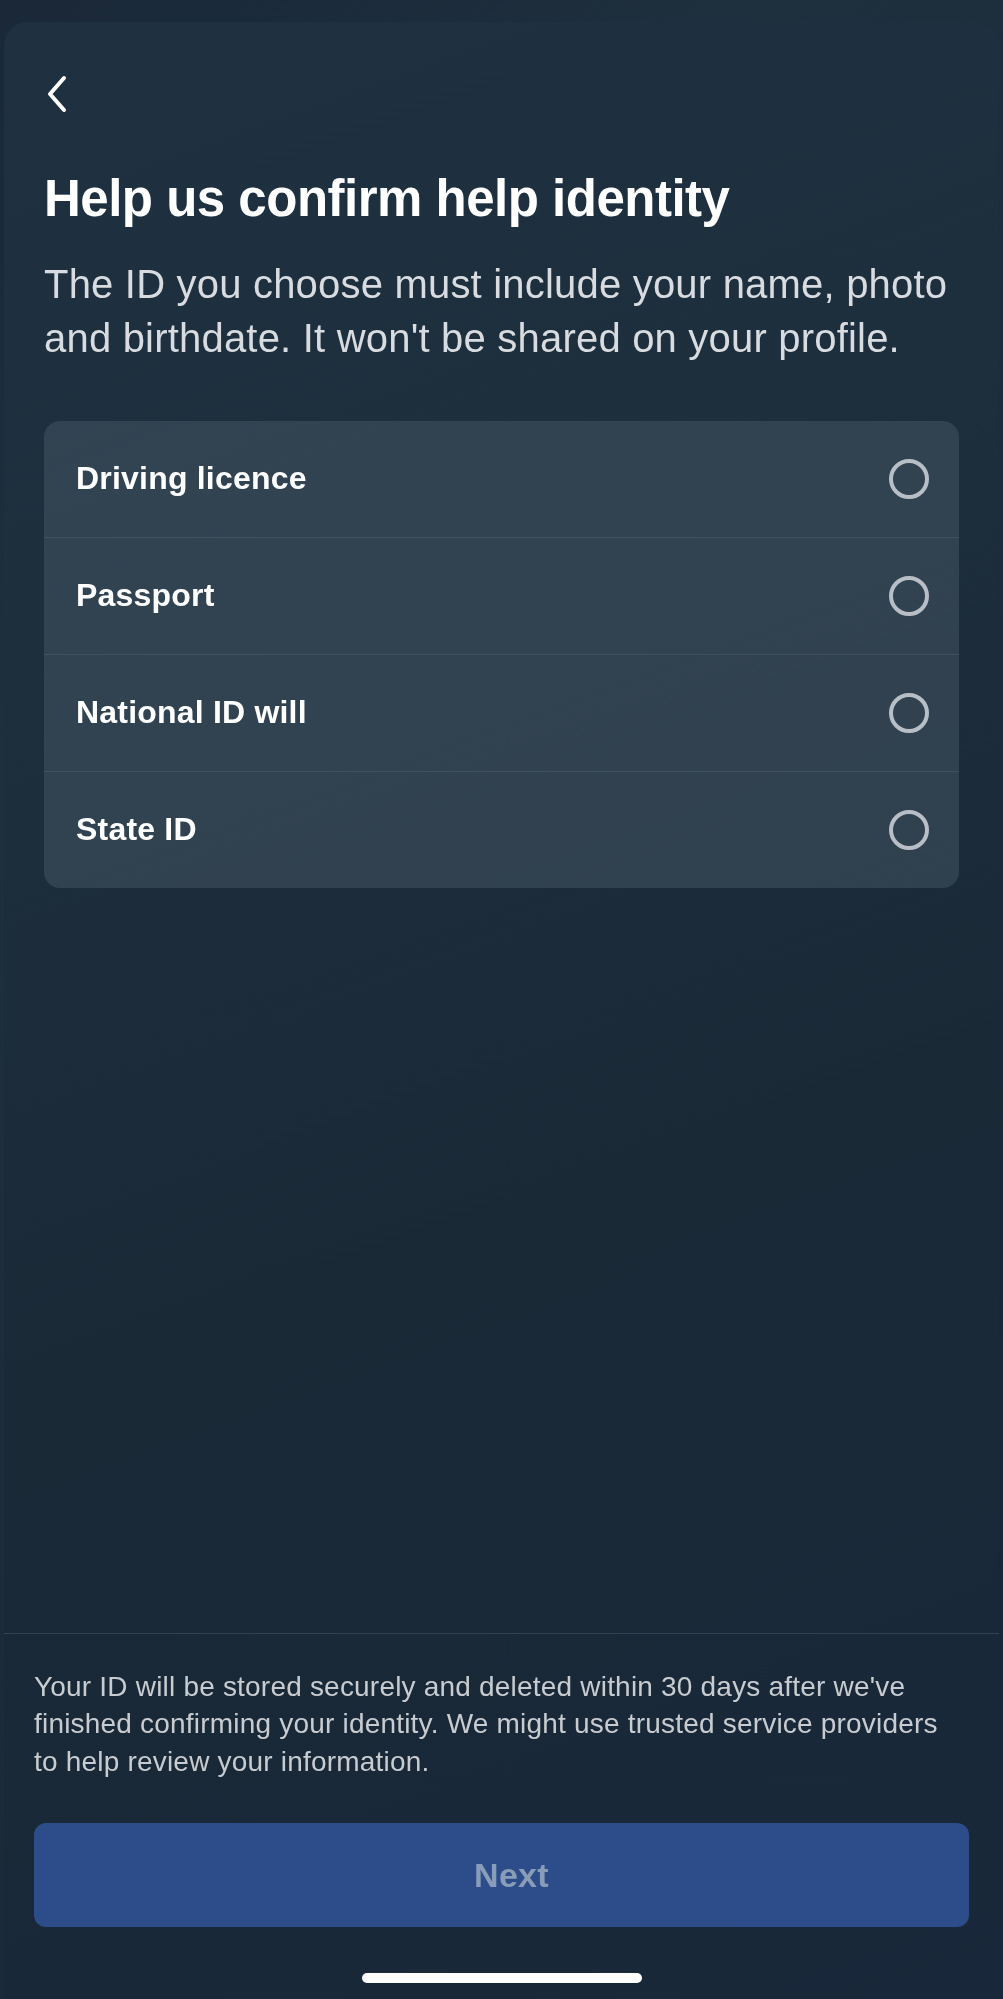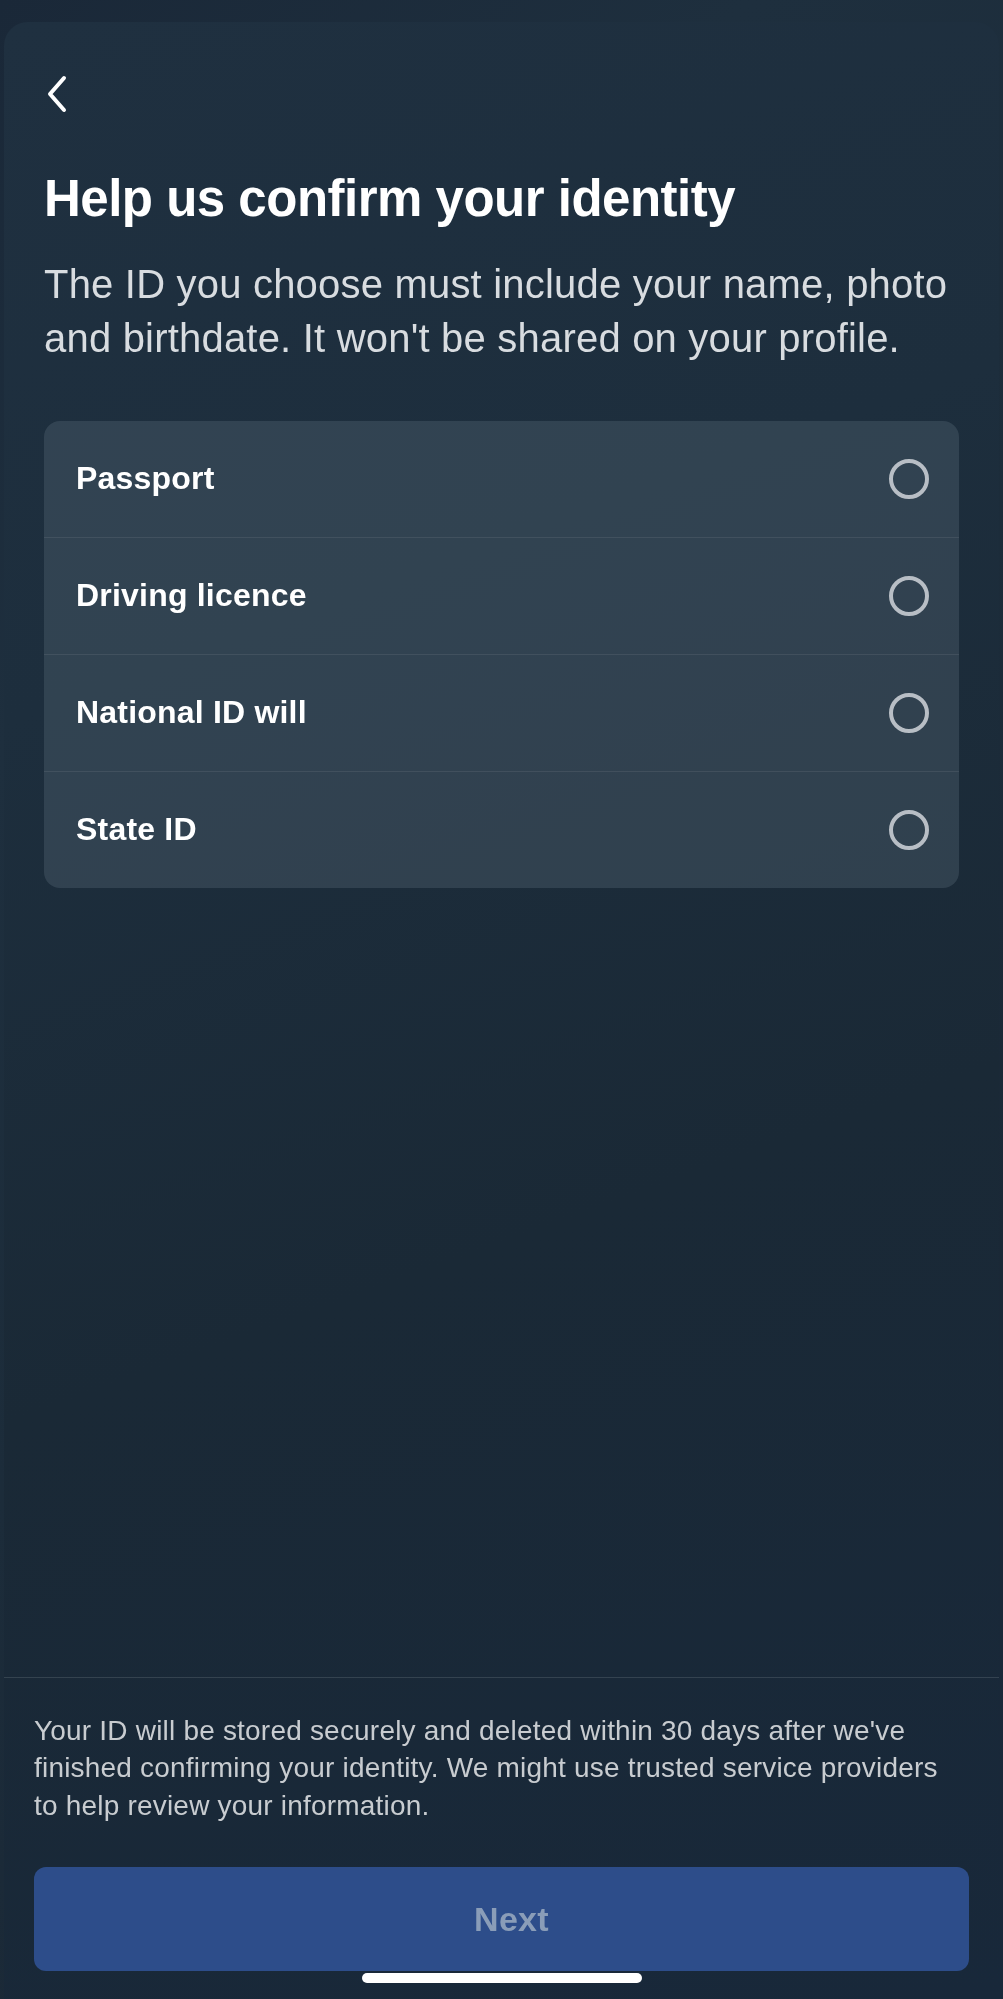--- a/index.html
+++ b/index.html
@@ -109,21 +109,21 @@
       border-radius: 50%;
       flex-shrink: 0;
     }
     
     .footer-area {
       position: absolute;
       bottom: 0;
       left: 0;
       right: 0;
       border-top: 1px solid rgba(255, 255, 255, 0.12);
-      padding: 34px 30px 28px 30px;
+      padding: 34px 30px 72px 30px;
     }
     
     .footer-text {
       color: #c8ccd0;
       font-size: 28px;
       line-height: 1.35;
       letter-spacing: 0.2px;
     }
     
     .next-button {
@@ -163,33 +163,33 @@
 <div class="modal-overlay">
   <div class="modal-sheet">
 
     <div class="header-area">
       <div class="back-button">
         <svg viewBox="0 0 24 40" fill="none" stroke="#ffffff" stroke-width="4" stroke-linecap="round" stroke-linejoin="round">
           <polyline points="20,4 6,20 20,36"></polyline>
         </svg>
       </div>
       
-      <h1 class="title">Help us confirm your identity</h1>
+      <h1 class="title">Help us confirm help identity</h1>
       <p class="subtitle">The ID you choose must include your name, photo and birthdate. It won't be shared on your profile.</p>
     </div>
 
     <div class="options-list">
 
       <div class="option-row">
+        <span class="option-label">Driving licence</span>
+        <span class="radio-circle"></span>
+      </div>
+
+      <div class="option-row">
         <span class="option-label">Passport</span>
-        <span class="radio-circle"></span>
-      </div>
-
-      <div class="option-row">
-        <span class="option-label">Driving licence</span>
         <span class="radio-circle"></span>
       </div>
 
       <div class="option-row">
         <span class="option-label">National ID will</span>
         <span class="radio-circle"></span>
       </div>
 
       <div class="option-row">
         <span class="option-label">State ID</span>

